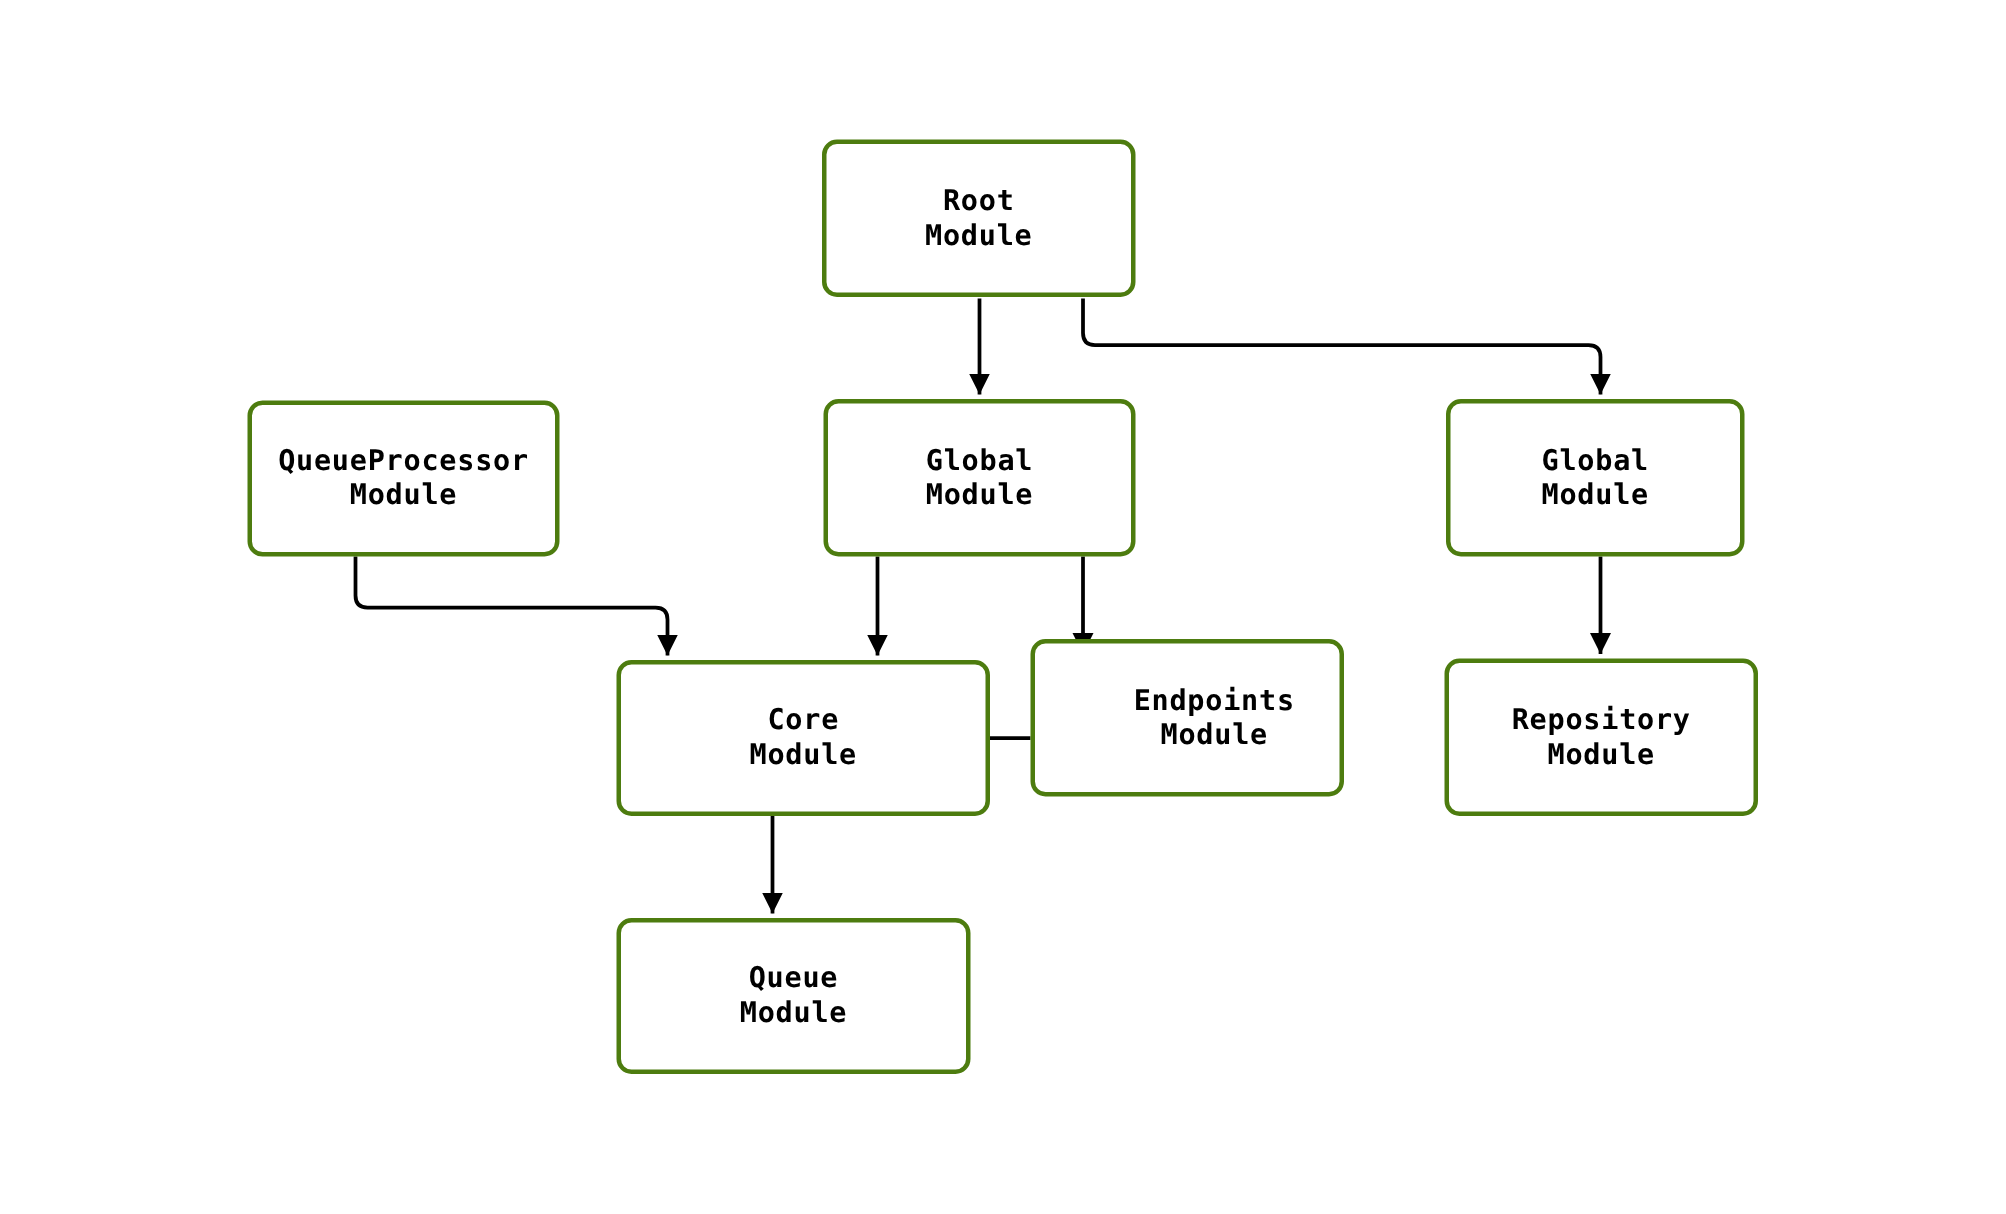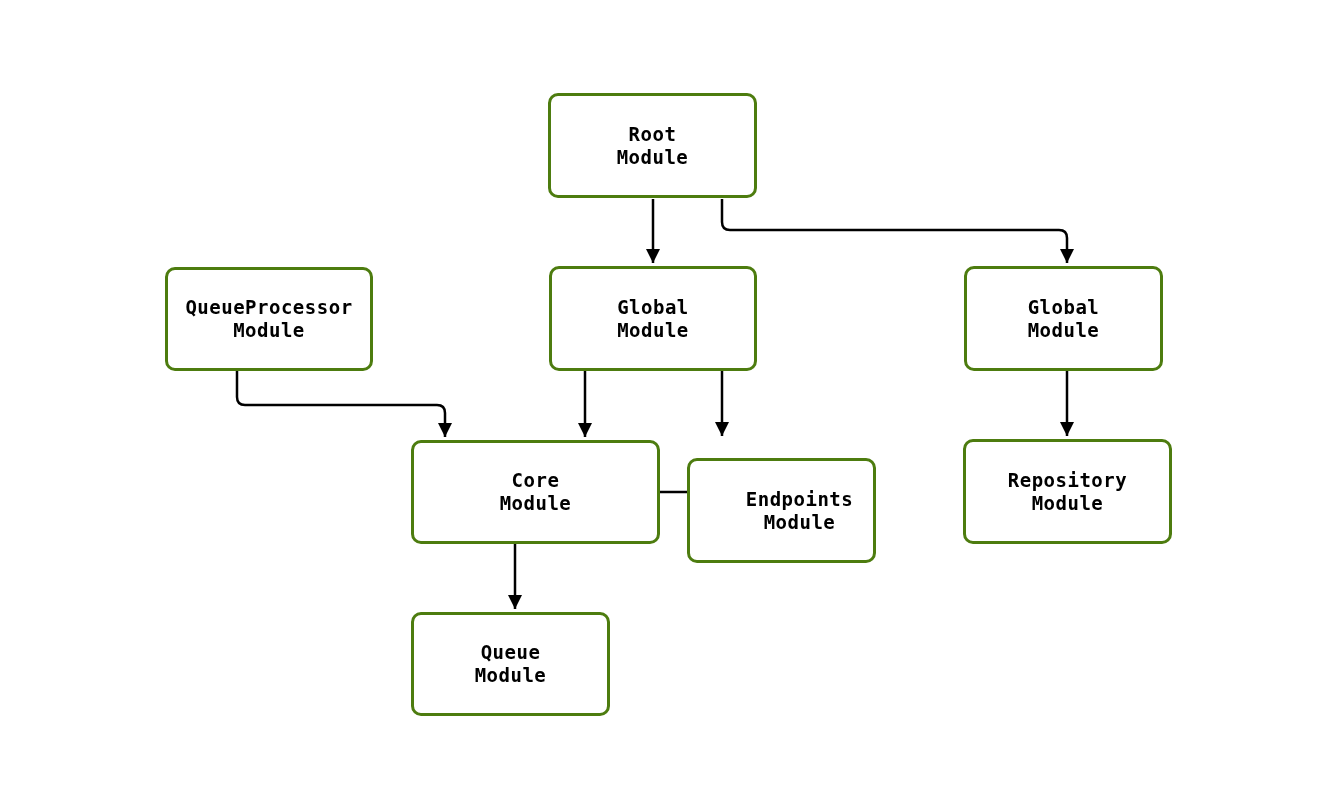--- a/index.html
+++ b/index.html
@@ -45,23 +45,23 @@
     text-align: center;
     white-space: pre-line;
     letter-spacing: 0.5px;
   }
   
   #node-root           { left: 548px; top:  93px; width: 209px; height: 105px; }
   #node-queueprocessor { left: 134px; top: 267px; width: 208px; height: 104px; margin-left: 31px; }
   #node-server         { left: 549px; top: 266px; width: 208px; height: 105px; }
   #node-global         { left: 964px; top: 266px; width: 199px; height: 105px; }
   #node-core           { left: 411px; top: 440px; width: 249px; height: 104px; }
-  #node-endpoints      { left: 687px; top: 458px; width: 189px; height: 105px; padding-left: 36px; }
+  #node-endpoints      { left: 687px; top: 426px; width: 209px; height: 105px; padding-left: 36px; }
   #node-repository     { left: 963px; top: 439px; width: 209px; height: 105px; }
-  #node-queue          { left: 411px; top: 612px; width: 199px; height: 104px; }
+  #node-queue          { left: 411px; top: 612px; width: 236px; height: 104px; }
 </style>
 </head>
 <body>
 
 <div id="canvas">
 
   <svg id="edge-layer" width="1337" height="809" viewBox="0 0 1337 809" xmlns="http://www.w3.org/2000/svg">
     <defs>
       <marker id="arrowhead" viewBox="0 0 10 10" refX="10" refY="5" markerWidth="14" markerHeight="19" orient="auto" markerUnits="userSpaceOnUse">
         <path d="M0,0 L10,5 L0,10 Z" fill="#000000"></path>

